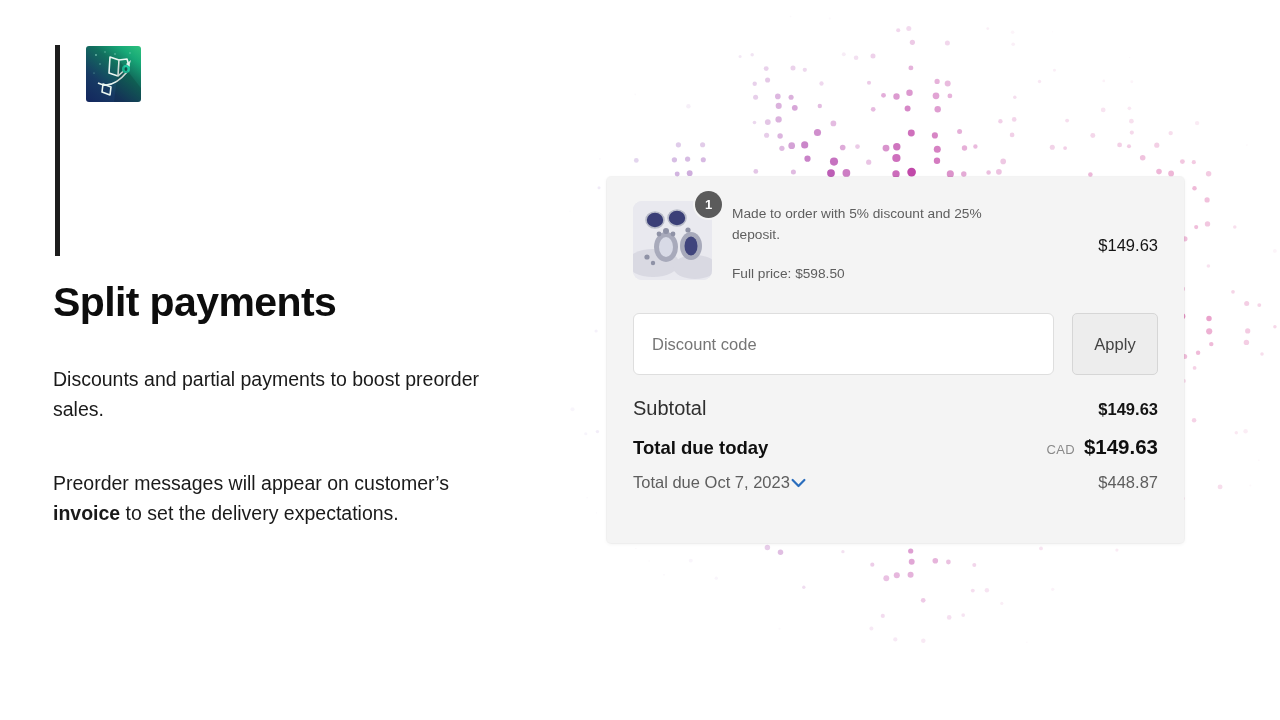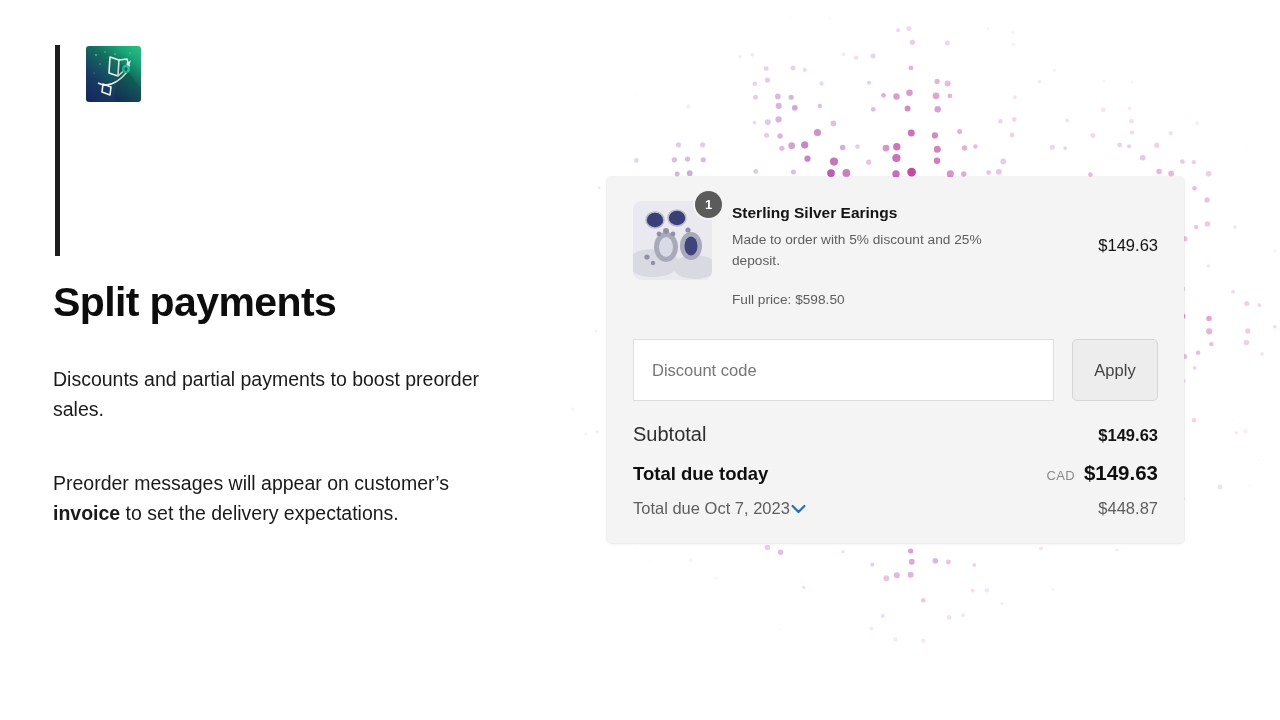--- a/index.html
+++ b/index.html
@@ -102,21 +102,21 @@
 
   
   .discount-row {
     display: flex; gap: 18px; align-items: stretch;
     margin-top: 30px;
   }
   .discount-input {
     flex: 1; height: 62px;
     background: #ffffff;
     border: 1px solid #dedede;
-    border-radius: 0;
+    border-radius: 6px;
     padding: 0 18px;
     font-family: "Liberation Sans", sans-serif;
     font-size: 16.5px; color: #2a2a2a;
     outline: none;
   }
   .discount-input::placeholder { color: #767676; }
   .apply-btn {
     flex: 0 0 86px; height: 62px;
     background: #ededed;
     border: 1px solid #d6d6d6;
@@ -853,21 +853,20 @@
                 <circle cx="55" cy="29" r="2.6"></circle>
               <circle cx="14" cy="56" r="2.6"></circle>
                 <circle cx="20" cy="62" r="2.2"></circle>
             </g>
           </svg>
         </div>
         <div class="qty-badge">1</div>
       </div>
 
       <div class="prod-info">
-        <div class="prod-title">Sterling Silver Earings</div>
         <div class="prod-desc">Made to order with 5% discount and 25% deposit.</div>
         <div class="prod-full">Full price: $598.50</div>
       </div>
 
       <div class="prod-price">$149.63</div>
     </div>
 
     <div class="discount-row">
       <input class="discount-input" type="text" placeholder="Discount code" style="">
       <button class="apply-btn">Apply</button>

